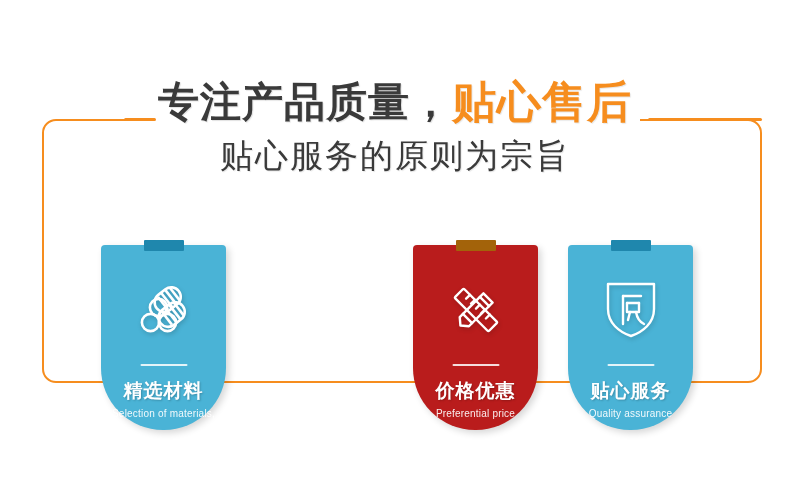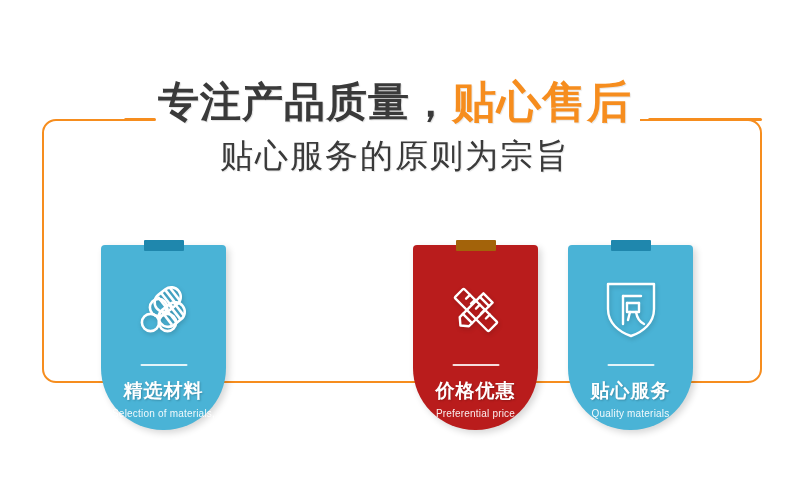--- a/index.html
+++ b/index.html
@@ -268,17 +268,17 @@
           <path d="M20 15 L 38 15"></path>
           <path d="M20 15 L 20 43"></path>
           <path d="M24 22 L 36 22"></path>
           <path d="M24 22 L 24 31 L 36 31 L 36 22"></path>
           <path d="M27 31 L 25 39"></path>
           <path d="M33 31 C 34 37, 37 41, 41 43"></path>
         </svg>
       </div>
       <div class="card-divider"></div>
       <div class="card-title">贴心服务</div>
-      <div class="card-sub">Quality materials</div>
+      <div class="card-sub">Quality assurance</div>
     </div>
 
   </div>
 </div>
 
 </body></html>

